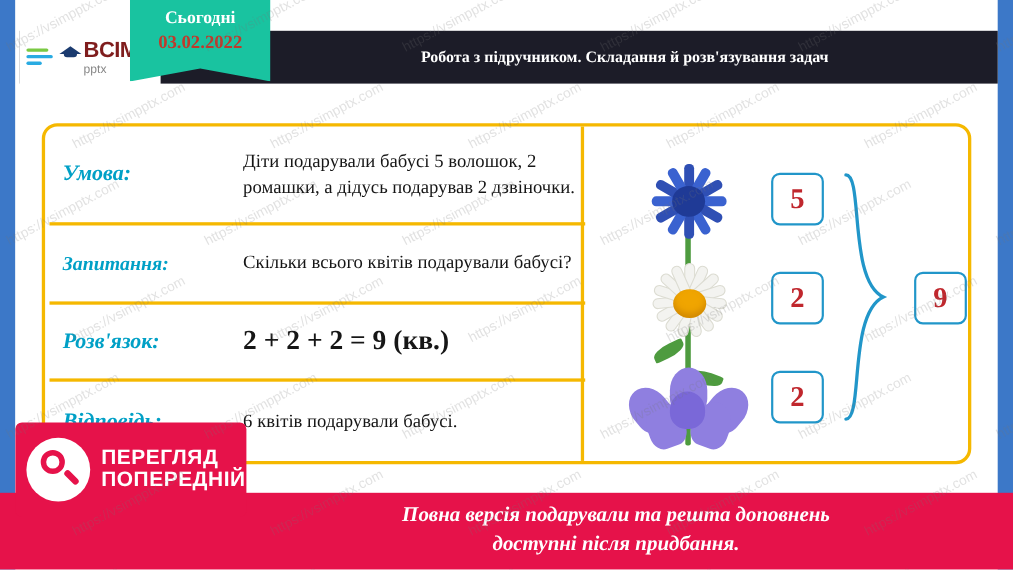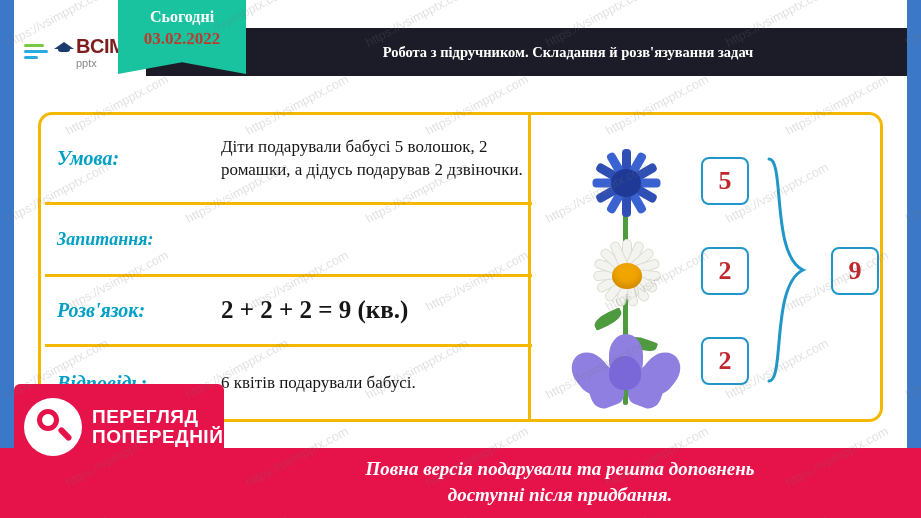--- a/index.html
+++ b/index.html
@@ -492,20 +492,21 @@
 
     <div class="table-left">
 
       <div class="row r1">
         <div class="row-label">Умова:</div>
         <div class="row-value">Діти подарували бабусі 5 волошок, 2 ромашки, а дідусь подарував 2 дзвіночки.</div>
       </div>
 
       <div class="row r2">
         <div class="row-label">Запитання:</div>
+        <div class="row-value">Скільки всього квітів подарували бабусі?</div>
       </div>
 
       <div class="row r3">
         <div class="row-label">Розв'язок:</div>
         <div class="row-value">2 + 2 + 2 = 9 (кв.)</div>
       </div>
 
       <div class="row r4">
         <div class="row-label">Відповідь:</div>
         <div class="row-value">6 квітів подарували бабусі.</div>

